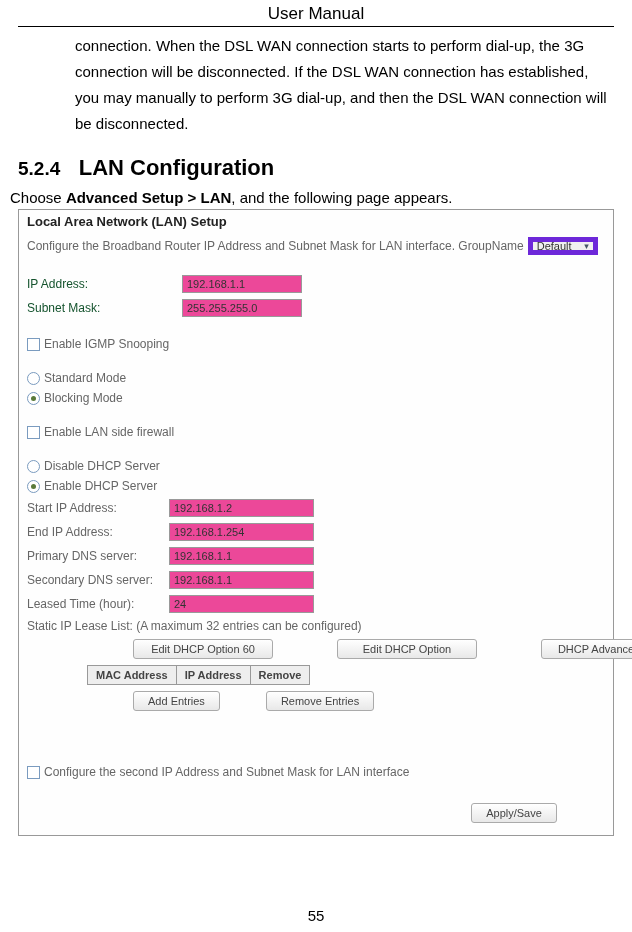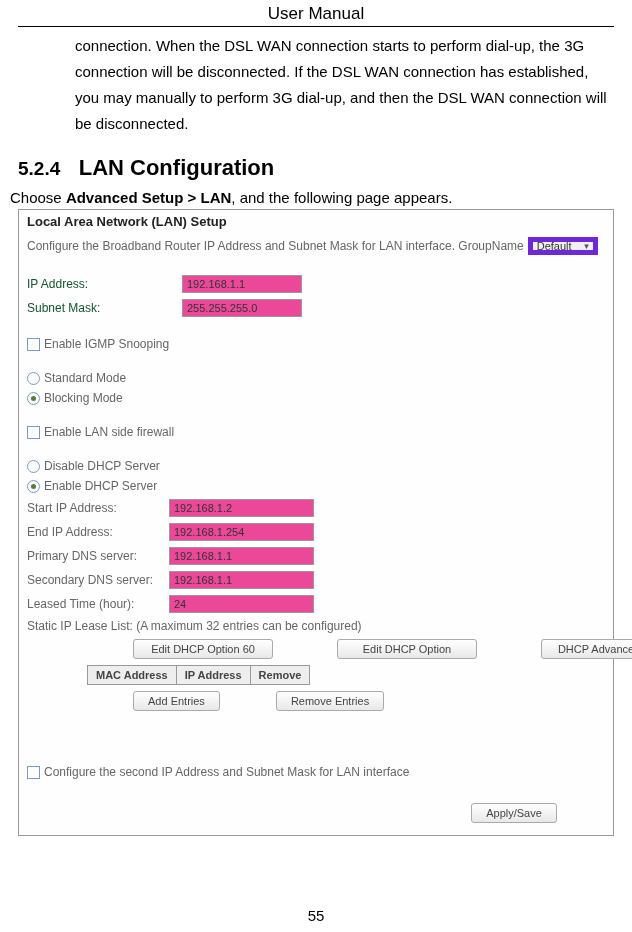--- a/index.html
+++ b/index.html
@@ -146,21 +146,20 @@
     .scr-button-wide {
       min-width: 140px;
     }
     .button-row {
       display: flex;
       gap: 18px;
       margin: 6px 0 6px 60px;
     }
     .button-row-small {
       display: flex;
-      gap: 10px;
       margin: 6px 0 6px 60px;
     }
     .scr-table {
       margin: 6px 0 4px 60px;
       border-collapse: collapse;
     }
     .scr-table th {
       border: 1px solid #999;
       background: #eee;
       padding: 3px 8px;

